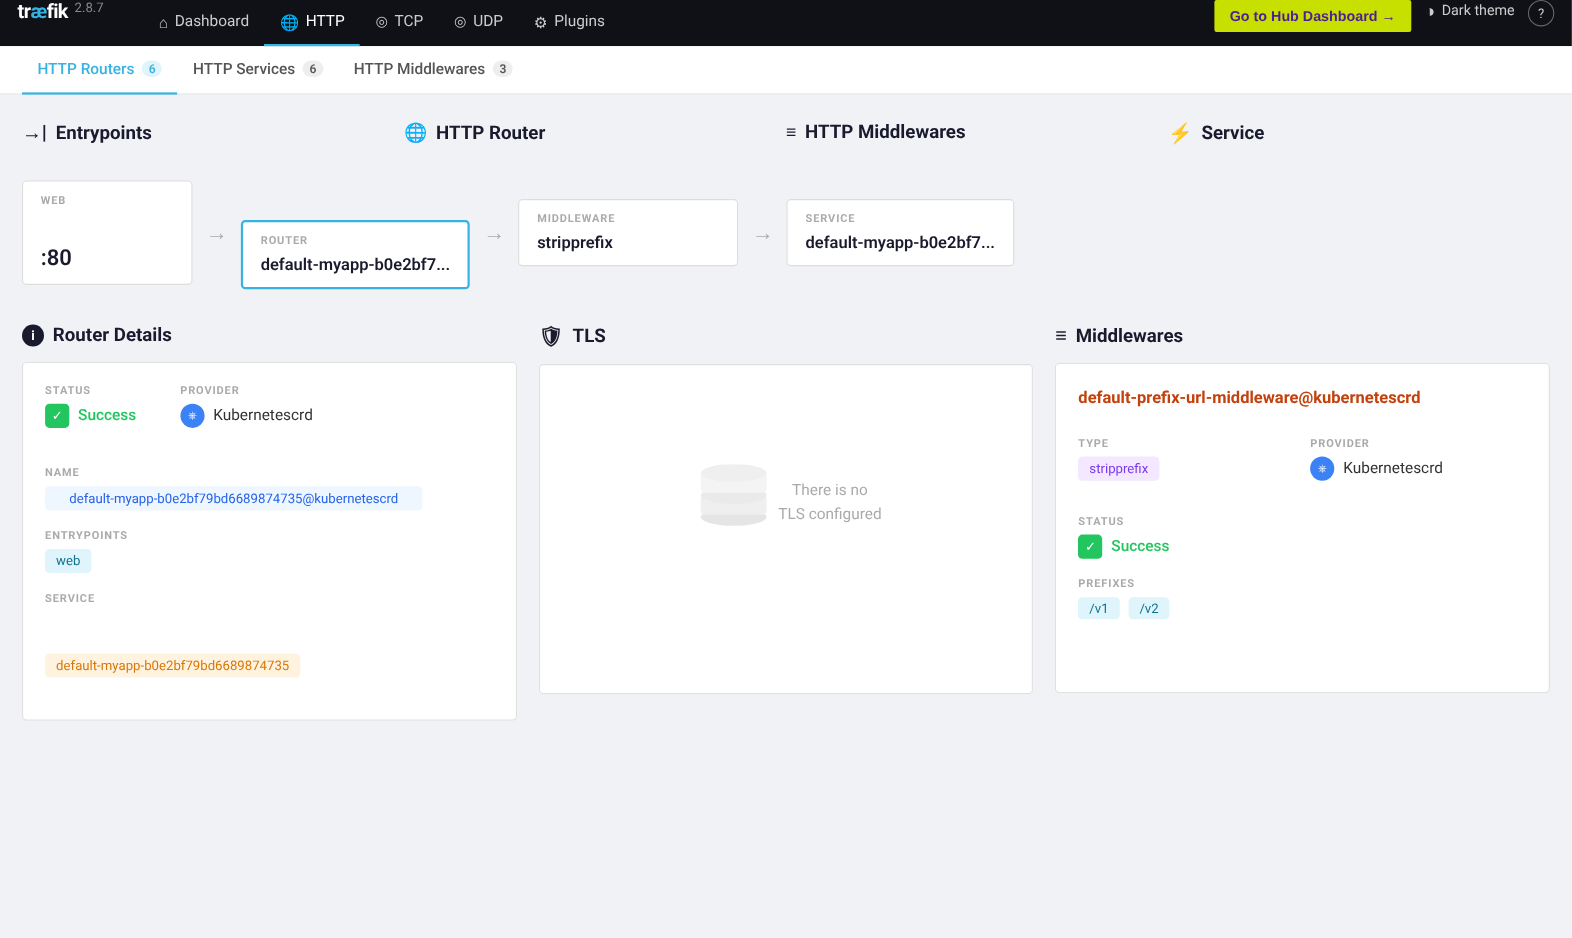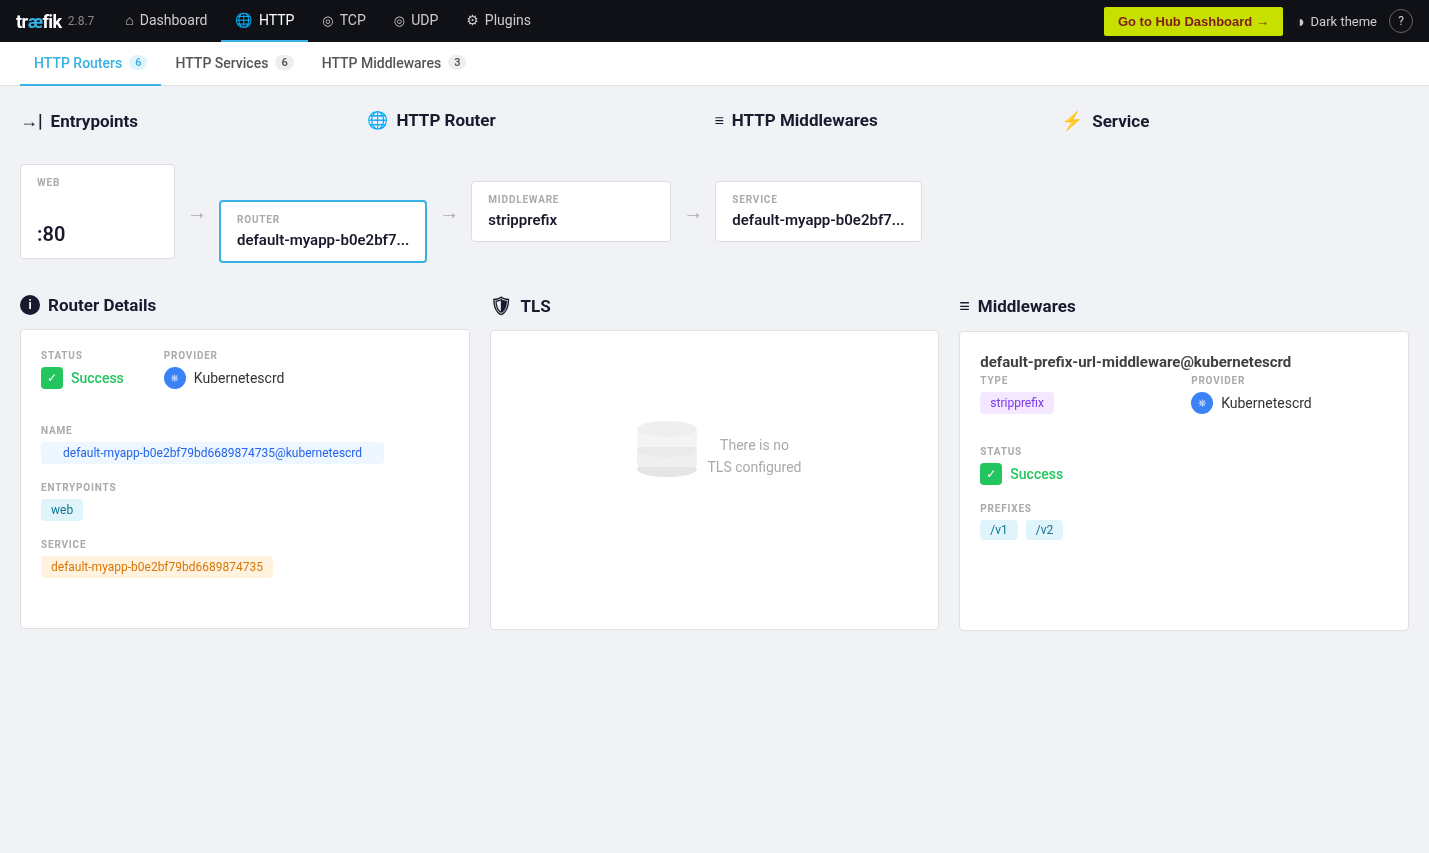--- a/index.html
+++ b/index.html
@@ -3,56 +3,56 @@
   <meta charset="utf-8">
   <style>
     * { box-sizing: border-box; margin: 0; padding: 0; }
     body { font-family: -apple-system, BlinkMacSystemFont, 'Segoe UI', Roboto, sans-serif; background: #f0f2f5; color: #1a1a2e; }
 
     
     .topnav {
       background: #0f1117;
       height: 42px;
       display: flex;
-      align-items: center;
+      align-items: flex-start;
       padding: 0 16px;
       gap: 0;
     }
     .topnav-logo {
       color: #fff;
       font-size: 18px;
       font-weight: 700;
       letter-spacing: -0.5px;
       margin-right: 6px;
     }
     .topnav-version {
       color: #888;
       font-size: 12px;
-      margin-right: 17px;
+      margin-right: 36px;
     }
     .topnav-item {
       display: flex;
       align-items: center;
       gap: 6px;
       color: #ccc;
       font-size: 14px;
       padding: 0 14px;
       height: 42px;
       cursor: pointer;
       text-decoration: none;
       border-bottom: 2px solid transparent;
     }
     .topnav-item.active {
       color: #fff;
       border-bottom: 2px solid #37b2e2;
     }
     .topnav-spacer { flex: 1; }
     .hub-btn {
       background: #c8e000;
-      color: #7f1d1d;
+      color: #4c1d95;
       font-size: 13px;
       font-weight: 600;
       padding: 7px 14px;
       border: none;
       cursor: pointer;
       border-radius: 2px;
       display: flex;
       align-items: center;
       gap: 6px;
       margin-right: 12px;
@@ -273,20 +273,21 @@
       border-radius: 4px;
       display: inline-block;
     }
     .service-badge {
       background: #fff3e0;
       color: #d97706;
       font-size: 12px;
       padding: 4px 10px;
       border-radius: 4px;
       display: inline-block;
+      margin-top: 38px;
     }
 
     
     .tls-empty {
       display: flex;
       flex-direction: row;
       align-items: center;
       justify-content: center;
       padding: 60px 20px;
       color: #aaa;
@@ -298,22 +299,22 @@
       font-size: 14px;
       color: #aaa;
       text-align: center;
       line-height: 1.6;
     }
 
     
     .mw-name {
       font-size: 15px;
       font-weight: 700;
-      color: #404040;
-      margin-bottom: 2px;
+      color: #c2410c;
+      margin-bottom: 26px;
       line-height: 1.4;
     }
     .mw-grid {
       display: grid;
       grid-template-columns: 1fr 1fr;
       gap: 14px;
       margin-bottom: 14px;
     }
     .type-badge {
       background: #f3e8ff;

